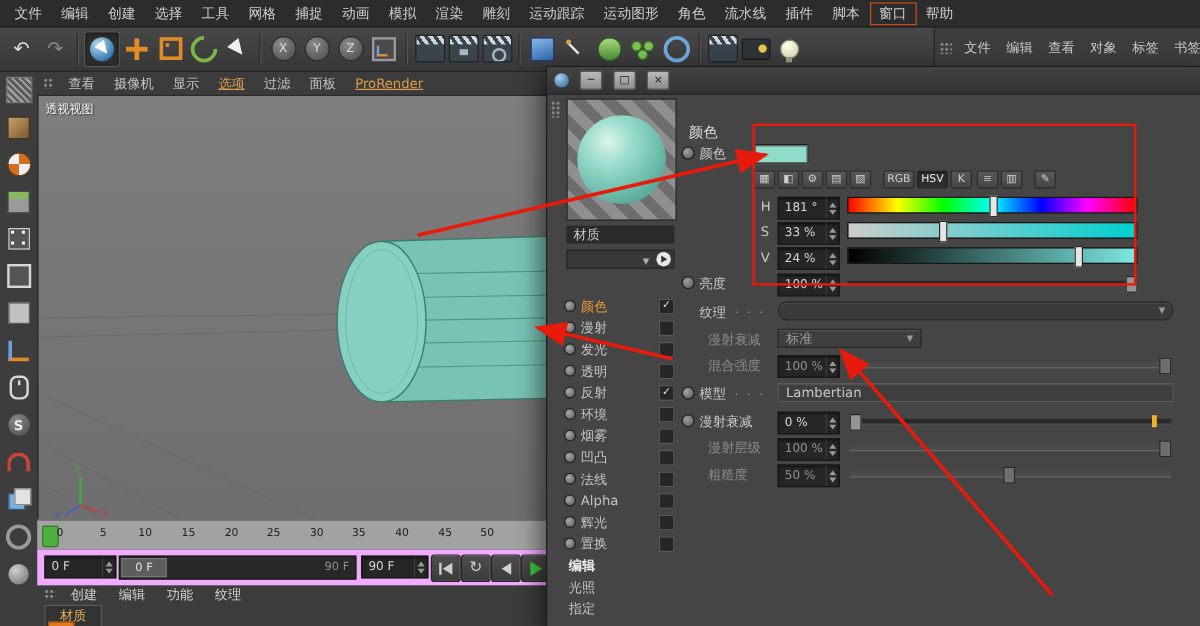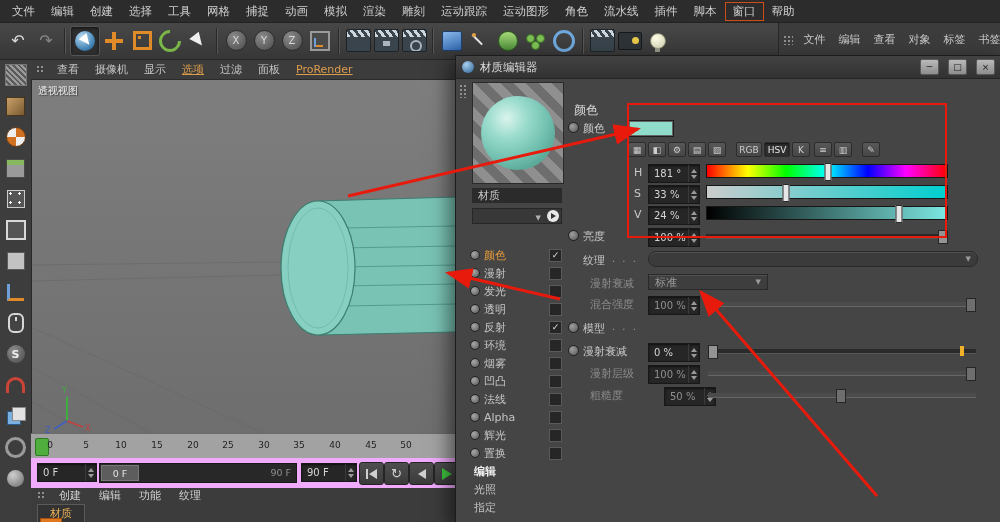--- a/index.html
+++ b/index.html
@@ -454,21 +454,20 @@
     <span class="bmi">功能</span>
     <span class="bmi">纹理</span>
   </div>
   <div id="mat-tab">材质</div>
   <div id="mat-thumb"></div>
 </div>
 
 <div id="me">
   <div id="me-title">
     <span id="me-icon"></span>
-    <span class="t">材质编辑器</span>
     <span class="winbtn">─</span>
     <span class="winbtn">□</span>
     <span class="winbtn">×</span>
   </div>
 
   <span class="grip" style="position:absolute;left:3px;top:28px;width:8px;height:14px;"></span>
 
   <div id="me-preview">
     <div id="me-sphere"></div>
   </div>
@@ -658,20 +657,23 @@
       </span>
   </div>
   <div class="slider dis" style="left:252px;top:240px;width:268px;">
     <div class="track"></div>
       <span class="hd" style="left:258px;"></span>
   </div>
 
   <span class="adot" style="left:112px;top:266px;"></span>
   <span class="melabel" style="left:127px;top:265px;">模型</span>
   <span class="medots" style="left:156px;top:265px;">. . .</span>
+  <div class="dd" style="left:192px;top:263px;width:330px;border-color:#5a5a5a;">
+    <span>Lambertian</span>
+  </div>
 
   <span class="adot" style="left:112px;top:289px;"></span>
   <span class="melabel" style="left:127px;top:288px;">漫射衰减</span>
   <div class="spin" style="left:192px;top:287px;width:50px;">
     <span class="val">0 %</span>
     <span class="arrs">
         <i class="tri-up"></i>
         <i class="tri-dn"></i>
       </span>
   </div>
@@ -688,21 +690,21 @@
         <i class="tri-up"></i>
         <i class="tri-dn"></i>
       </span>
   </div>
   <div class="slider dis" style="left:252px;top:309px;width:268px;">
     <div class="track"></div>
       <span class="hd" style="left:258px;"></span>
   </div>
 
   <span class="melabel dim" style="left:134px;top:332px;">粗糙度</span>
-  <div class="spin dim" style="left:208px;top:331px;width:50px;justify-content:space-between;">
+  <div class="spin dim" style="left:192px;top:331px;width:50px;justify-content:space-between;">
     <span class="val">50 %</span>
     <span class="arrs">
         <i class="tri-up"></i>
         <i class="tri-dn"></i>
       </span>
   </div>
   <div class="slider dis" style="left:252px;top:331px;width:268px;">
     <div class="track"></div>
       <span class="hd" style="left:128px;"></span>
   </div>

